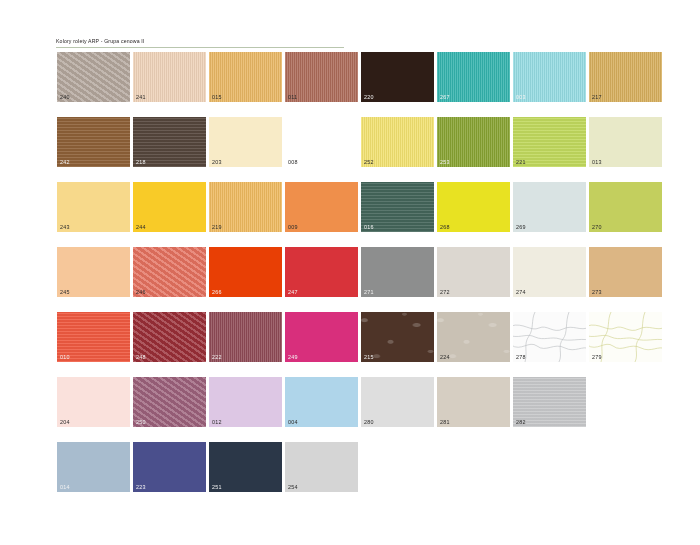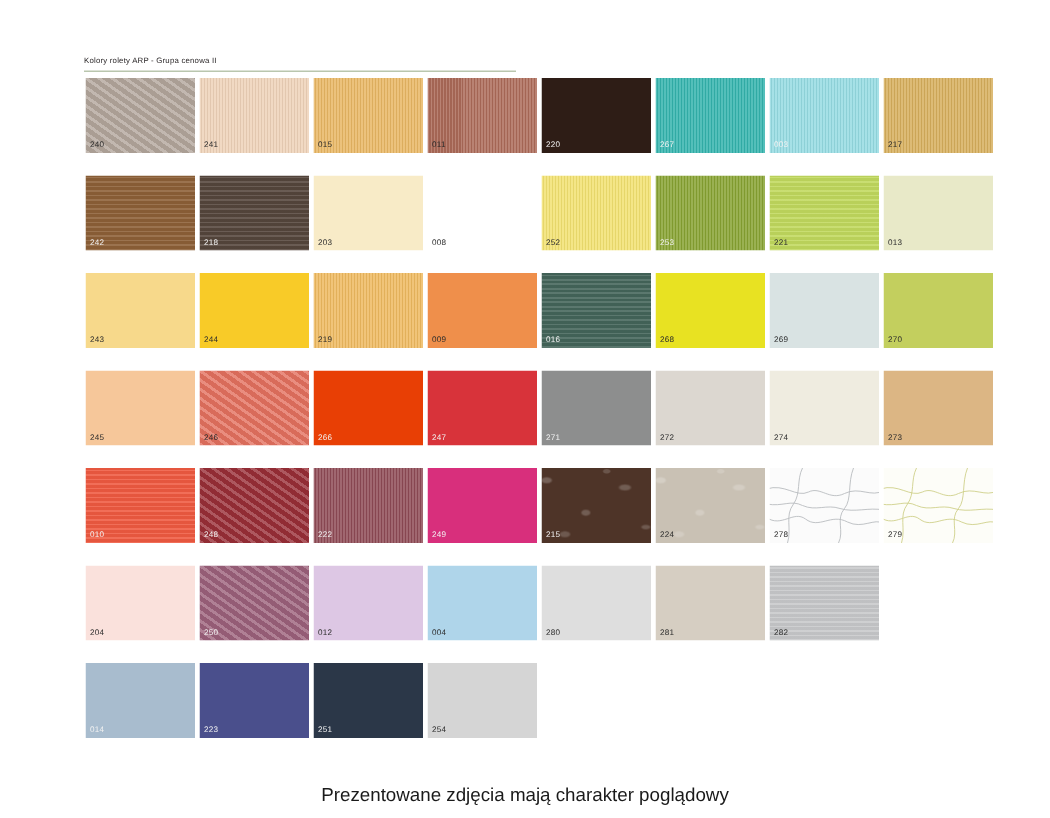--- a/index.html
+++ b/index.html
@@ -377,15 +377,14 @@
           <div class="swatch-fill tex-flat" style="background: rgb(43, 55, 72);"></div>
           <div class="swatch-label label-light">251</div>
         </div>
         <div class="swatch" style="left: 228px;">
           <div class="swatch-fill tex-flat" style="background: rgb(213, 213, 213);"></div>
           <div class="swatch-label label-dark">254</div>
         </div>
       </div>
     </div>
 
-  <div id="footer-caption">Prezentowane zdjęcia mają charakter poglądowy</div>
 
 </div>
 
 </body></html>

